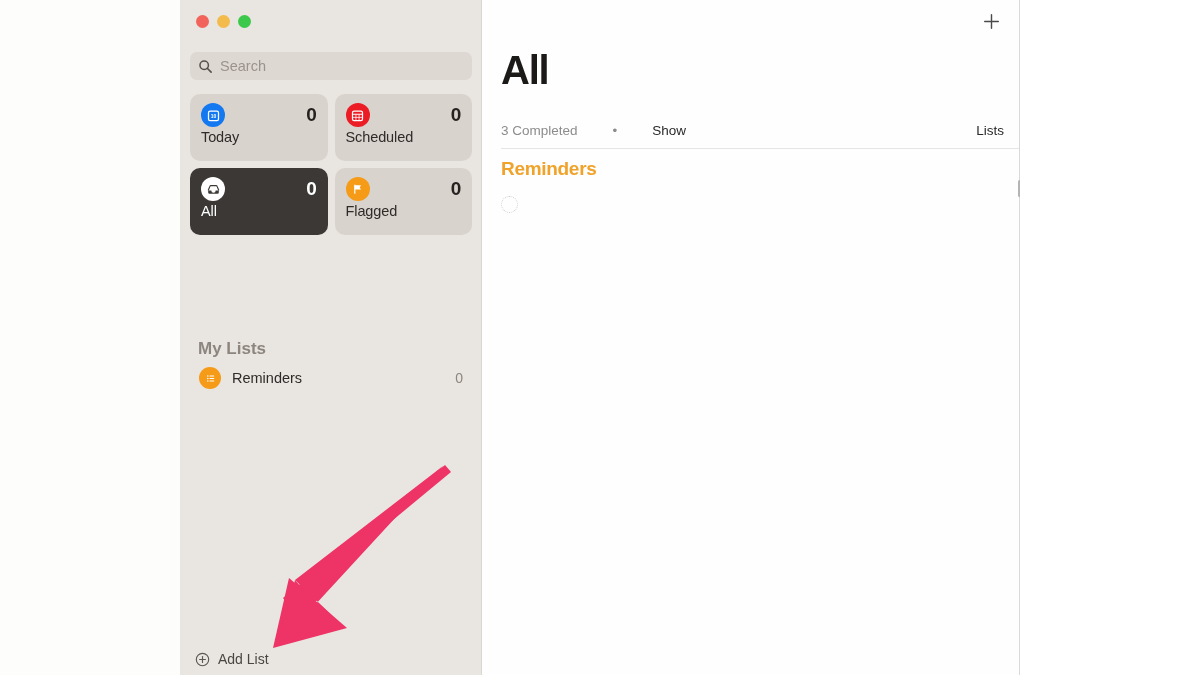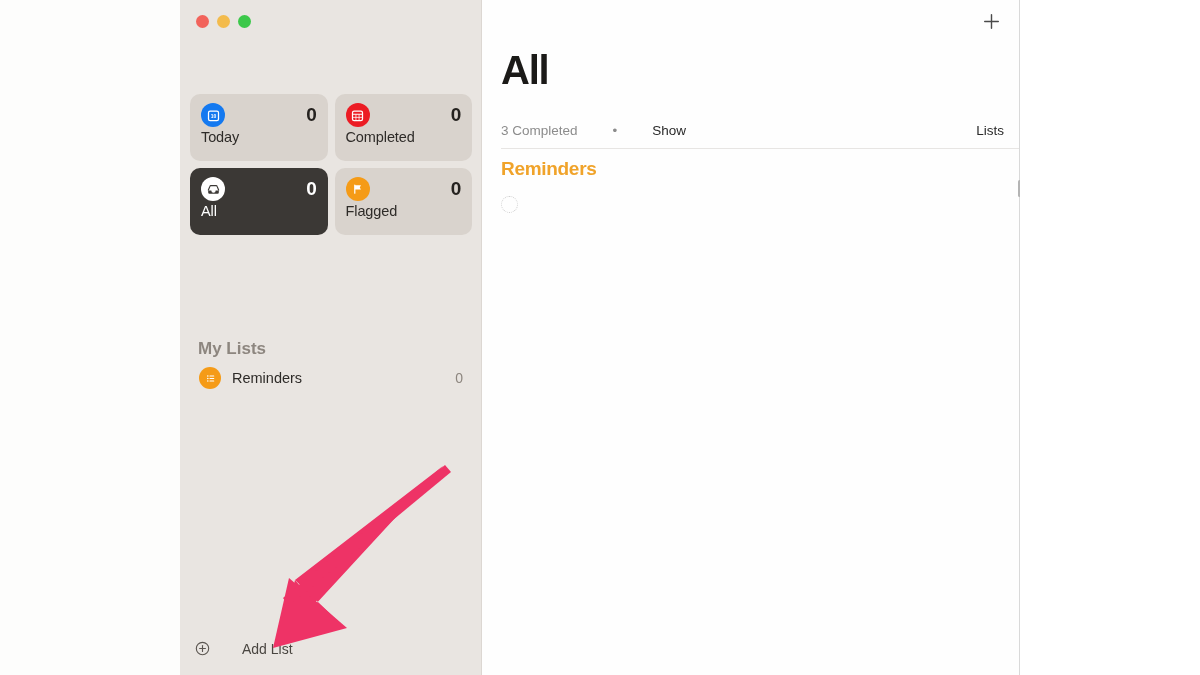--- a/index.html
+++ b/index.html
@@ -193,25 +193,24 @@
     font-size: 14px;
     color: #8d867f;
   }
 
   
   .add-list {
     position: absolute;
     left: 9px;
     bottom: 8px;
     display: flex;
-    align-items: flex-start;
+    align-items: flex-end;
     height: 26px;
     padding: 0 6px;
     cursor: default;
-    gap: 24px;
   }
   .add-icon {
     width: 15px;
     height: 15px;
     margin-right: 8px;
     flex: 0 0 auto;
     display: block;
   }
   .add-label {
     font-size: 14px;
@@ -362,20 +361,27 @@
   <div class="window">
 
     <div class="sidebar">
 
       <div class="traffic-lights">
         <span class="tl tl-close"></span>
         <span class="tl tl-min"></span>
         <span class="tl tl-max"></span>
       </div>
 
+      <div class="search-wrap">
+        <svg class="search-icon" viewBox="0 0 16 16">
+          <circle cx="6.6" cy="6.6" r="4.5" fill="none" stroke="#55504b" stroke-width="1.6"></circle>
+          <line x1="10.1" y1="10.1" x2="14" y2="14" stroke="#55504b" stroke-width="1.7" stroke-linecap="round"></line>
+        </svg>
+        <input class="search-input" type="text" placeholder="Search" style="">
+      </div>
 
       <div class="cards">
 
         <div class="card">
           <div class="card-top">
             <span class="card-icon ic-today">
               <svg viewBox="0 0 24 24" width="15" height="15">
                 <rect x="4" y="5" width="16" height="15" rx="2.6" fill="none" stroke="#ffffff" stroke-width="2"></rect>
                 <text x="12" y="15.6" font-size="8" font-family="Liberation Sans, sans-serif" font-weight="bold" fill="#ffffff" text-anchor="middle">10</text>
               </svg>
@@ -391,21 +397,21 @@
               <svg viewBox="0 0 24 24" width="15" height="15">
                 <rect x="4" y="5" width="16" height="15" rx="2.6" fill="none" stroke="#ffffff" stroke-width="2"></rect>
                 <line x1="4" y1="10" x2="20" y2="10" stroke="#ffffff" stroke-width="1.6"></line>
                 <line x1="9.5" y1="10" x2="9.5" y2="20" stroke="#ffffff" stroke-width="1.2"></line>
                 <line x1="14.5" y1="10" x2="14.5" y2="20" stroke="#ffffff" stroke-width="1.2"></line>
                 <line x1="4" y1="15" x2="20" y2="15" stroke="#ffffff" stroke-width="1.2"></line>
               </svg>
             </span>
             <span class="card-count">0</span>
           </div>
-          <div class="card-label">Completed</div>
+          <div class="card-label">Scheduled</div>
         </div>
 
         <div class="card selected">
           <div class="card-top">
             <span class="card-icon ic-all">
               <svg viewBox="0 0 24 24" width="15" height="15">
                 <path d="M3.5 13.5h5a3.5 3.5 0 0 0 7 0h5v3.2a2 2 0 0 1-2 2H5.5a2 2 0 0 1-2-2z" fill="#3b3835"></path>
                 <path d="M3.5 13.5 6.2 7a1.8 1.8 0 0 1 1.7-1.2h8.2A1.8 1.8 0 0 1 17.8 7l2.7 6.5" fill="none" stroke="#3b3835" stroke-width="1.9" stroke-linejoin="round"></path>
               </svg>
             </span>

